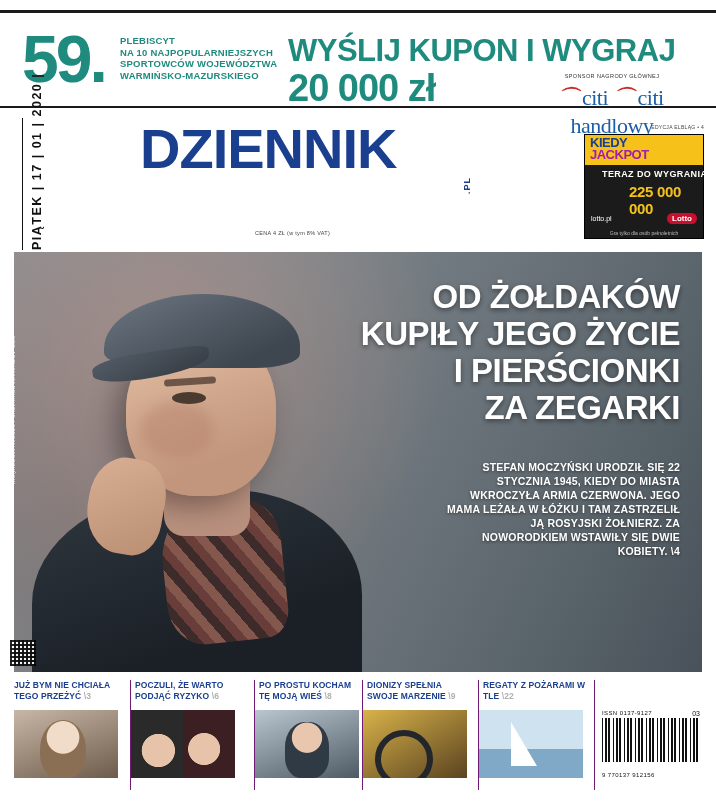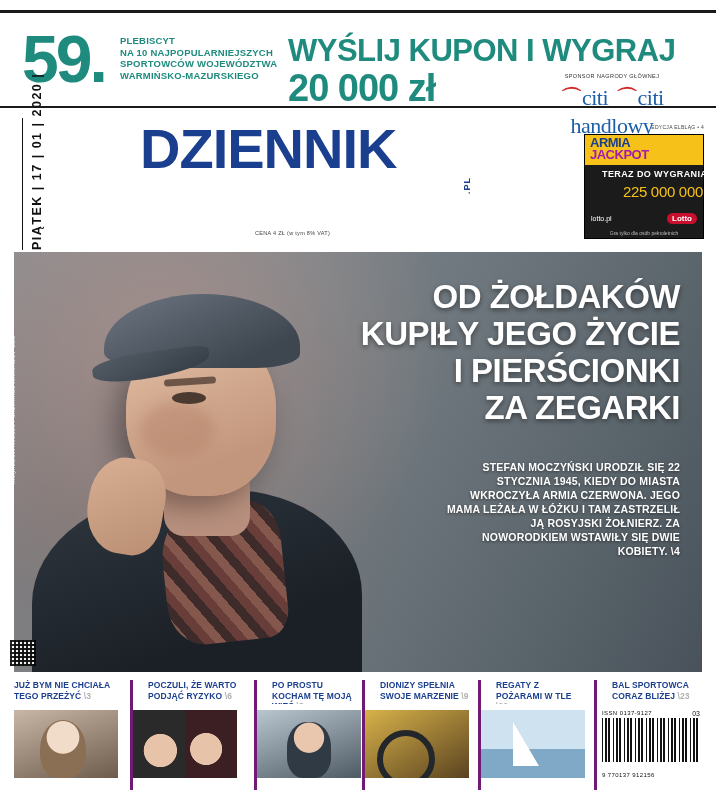--- a/index.html
+++ b/index.html
@@ -90,22 +90,22 @@
   .lotto-euro {
     position:absolute; left:5px; top:2px; font-size:13px; font-weight:bold;
     color:#1b3f8f; line-height:12px; letter-spacing:-0.5px;
   }
   .lotto-euro span { display:block; color:#a21caf; }
   .lotto-teraz {
     position:absolute; left:0; top:34px; width:100%; text-align:left;
     font-size:9px; font-weight:bold; color:#fff; letter-spacing:0.4px;margin-left:17px;
   }
   .lotto-amount {
-    position:absolute; left:0; top:48px; width:100%; text-align:right;
-    font-size:15px; font-weight:normal; color:#f6c21a; letter-spacing:-0.3px;
+    position:absolute; left:0; top:48px; width:100%; text-align:left;
+    font-size:15px; font-weight:bold; color:#f6c21a; letter-spacing:-0.3px;padding-left:44px;
   }
   .lotto-brand {
     position:absolute; right:6px; bottom:14px;
     font-size:8px; font-weight:bold; color:#fff;
     background:#c8102e; border-radius:8px; padding:1px 5px;
   }
   .lotto-url {
     position:absolute; left:6px; bottom:16px; font-size:7px; color:#fff;
   }
   .lotto-fine {
@@ -198,21 +198,21 @@
     font-size:5.5px; color:rgba(255,255,255,0.85); letter-spacing:0.3px;
     white-space:nowrap;
   }
 
   
   .teasers {
     position:absolute; left:14px; top:680px; width:688px; height:110px;
   }
   .tz {
     position:absolute; top:0; width:108px; height:110px;
-    border-left:3px solid #701a75; padding-left:15px;
+    border-left:1px solid #701a75; padding-left:4px;
   }
   .tz:first-child { border-left:none; padding-left:0; }
   .tz-title {
     font-size:8.5px; font-weight:bold; color:#1b3f8f; line-height:10.5px;
     letter-spacing:0.1px; height:24px; overflow:hidden;
   }
   .tz-title .pg { color:#b0b0b0; font-weight:bold; }
   .tz-img { position:absolute; top:30px; left:0; width:104px; height:68px; overflow:hidden; }
   .tz:first-child .tz-img { left:0; }
   .img-a { background:linear-gradient(160deg,#c8b7a6,#6d5c4c); }
@@ -289,21 +289,21 @@
     <div class="mast-title">
       <span>DZIENNIK</span>
     </div>
     <div class="mast-pl">.PL</div>
     <div class="mast-price">CENA 4 ZŁ (w tym 8% VAT)</div>
     <div class="mast-issue">EDYCJA ELBLĄG • 4</div>
 
     <div class="lotto">
       <div class="lotto-top">
         <div class="lotto-euro">
-          <span style="color:#1b3f8f;">ARMIA</span>
+          <span style="color:#1b3f8f;">KIEDY</span>
           <span>JACKPOT</span>
         </div>
       </div>
       <div class="lotto-teraz">TERAZ DO WYGRANIA</div>
       <div class="lotto-amount">225 000 000</div>
       <div class="lotto-url">lotto.pl</div>
       <div class="lotto-brand">Lotto</div>
       <div class="lotto-fine">Gra tylko dla osób pełnoletnich</div>
     </div>
   </div>
@@ -369,24 +369,20 @@
 
     <div class="tz" style="left:464px;">
       <div class="tz-title">
         <span>REGATY Z POŻARAMI W TLE</span>
         <span class="pg">\22</span>
       </div>
       <div class="tz-img img-e"></div>
     </div>
 
     <div class="tz" style="left:580px; width:108px;">
-      <div class="tz-title">
-        <span>BAL SPORTOWCA CORAZ BLIŻEJ</span>
-        <span class="pg">\23</span>
-      </div>
       <div class="barcode-box">
         <div class="bc-issn">ISSN 0137-9127</div>
         <div class="bc-edition">03</div>
         <div class="barcode"></div>
         <div class="bc-num">9 770137 912156</div>
       </div>
     </div>
 
   </div>
 

